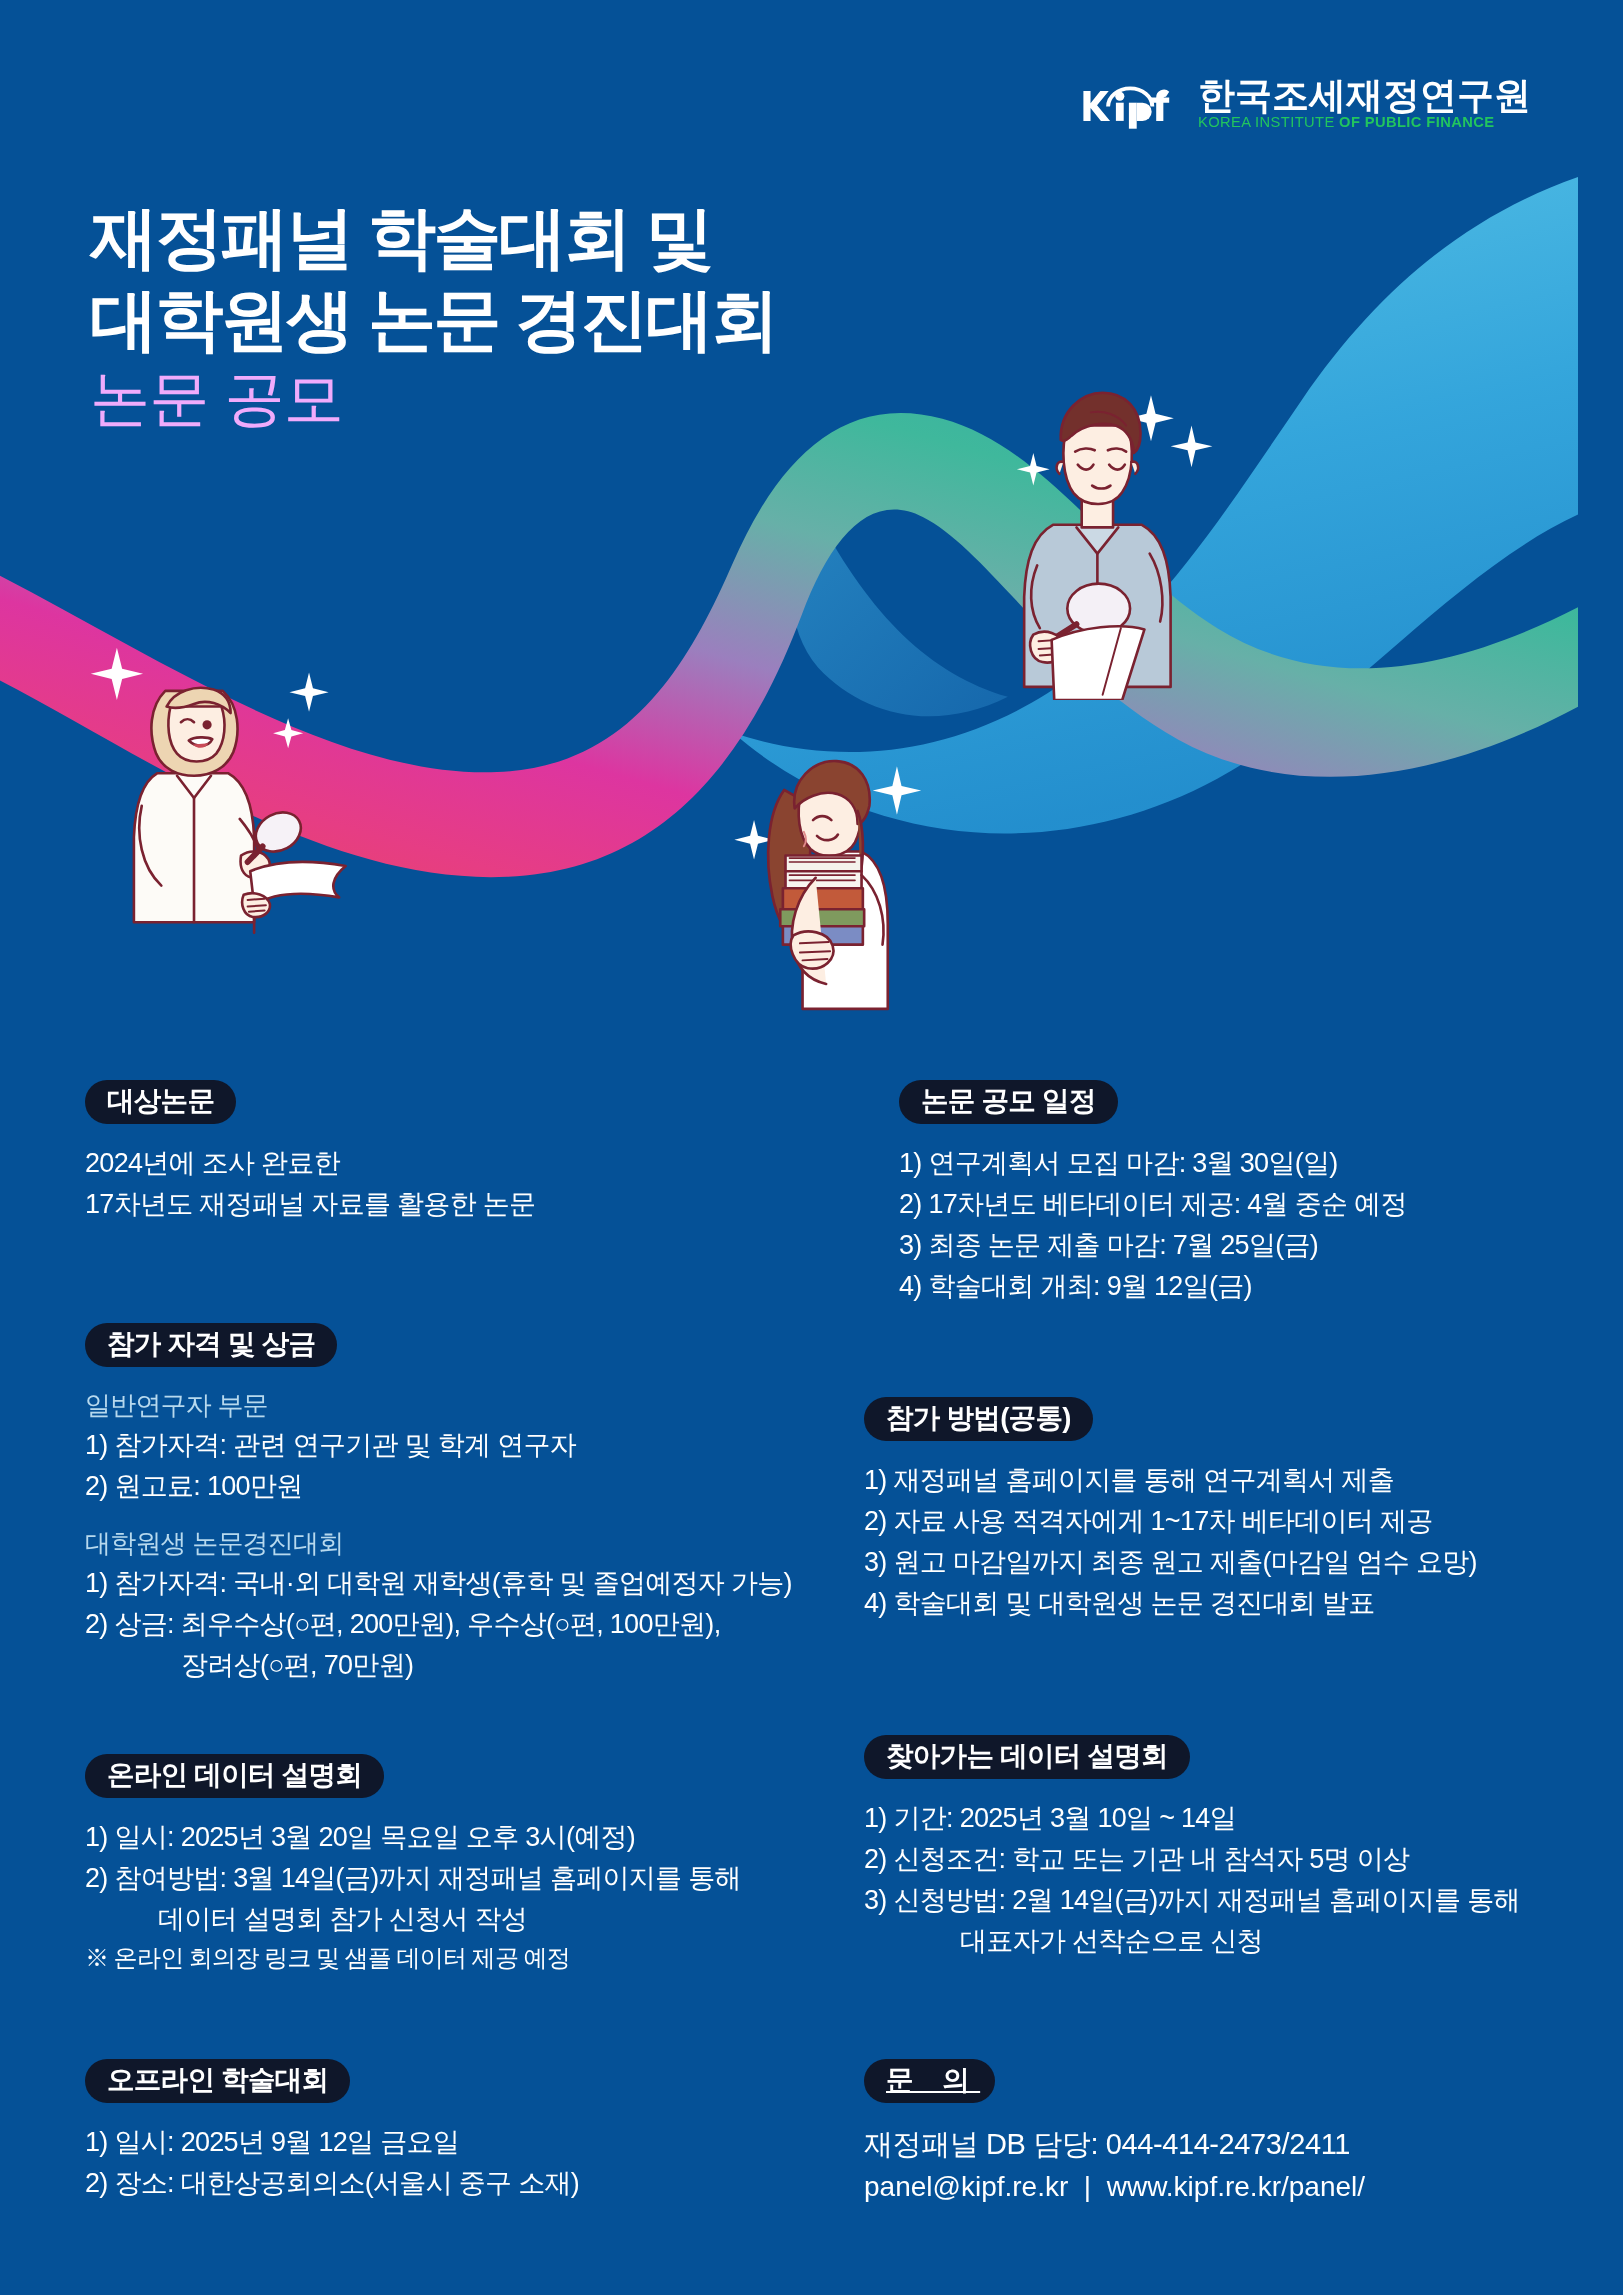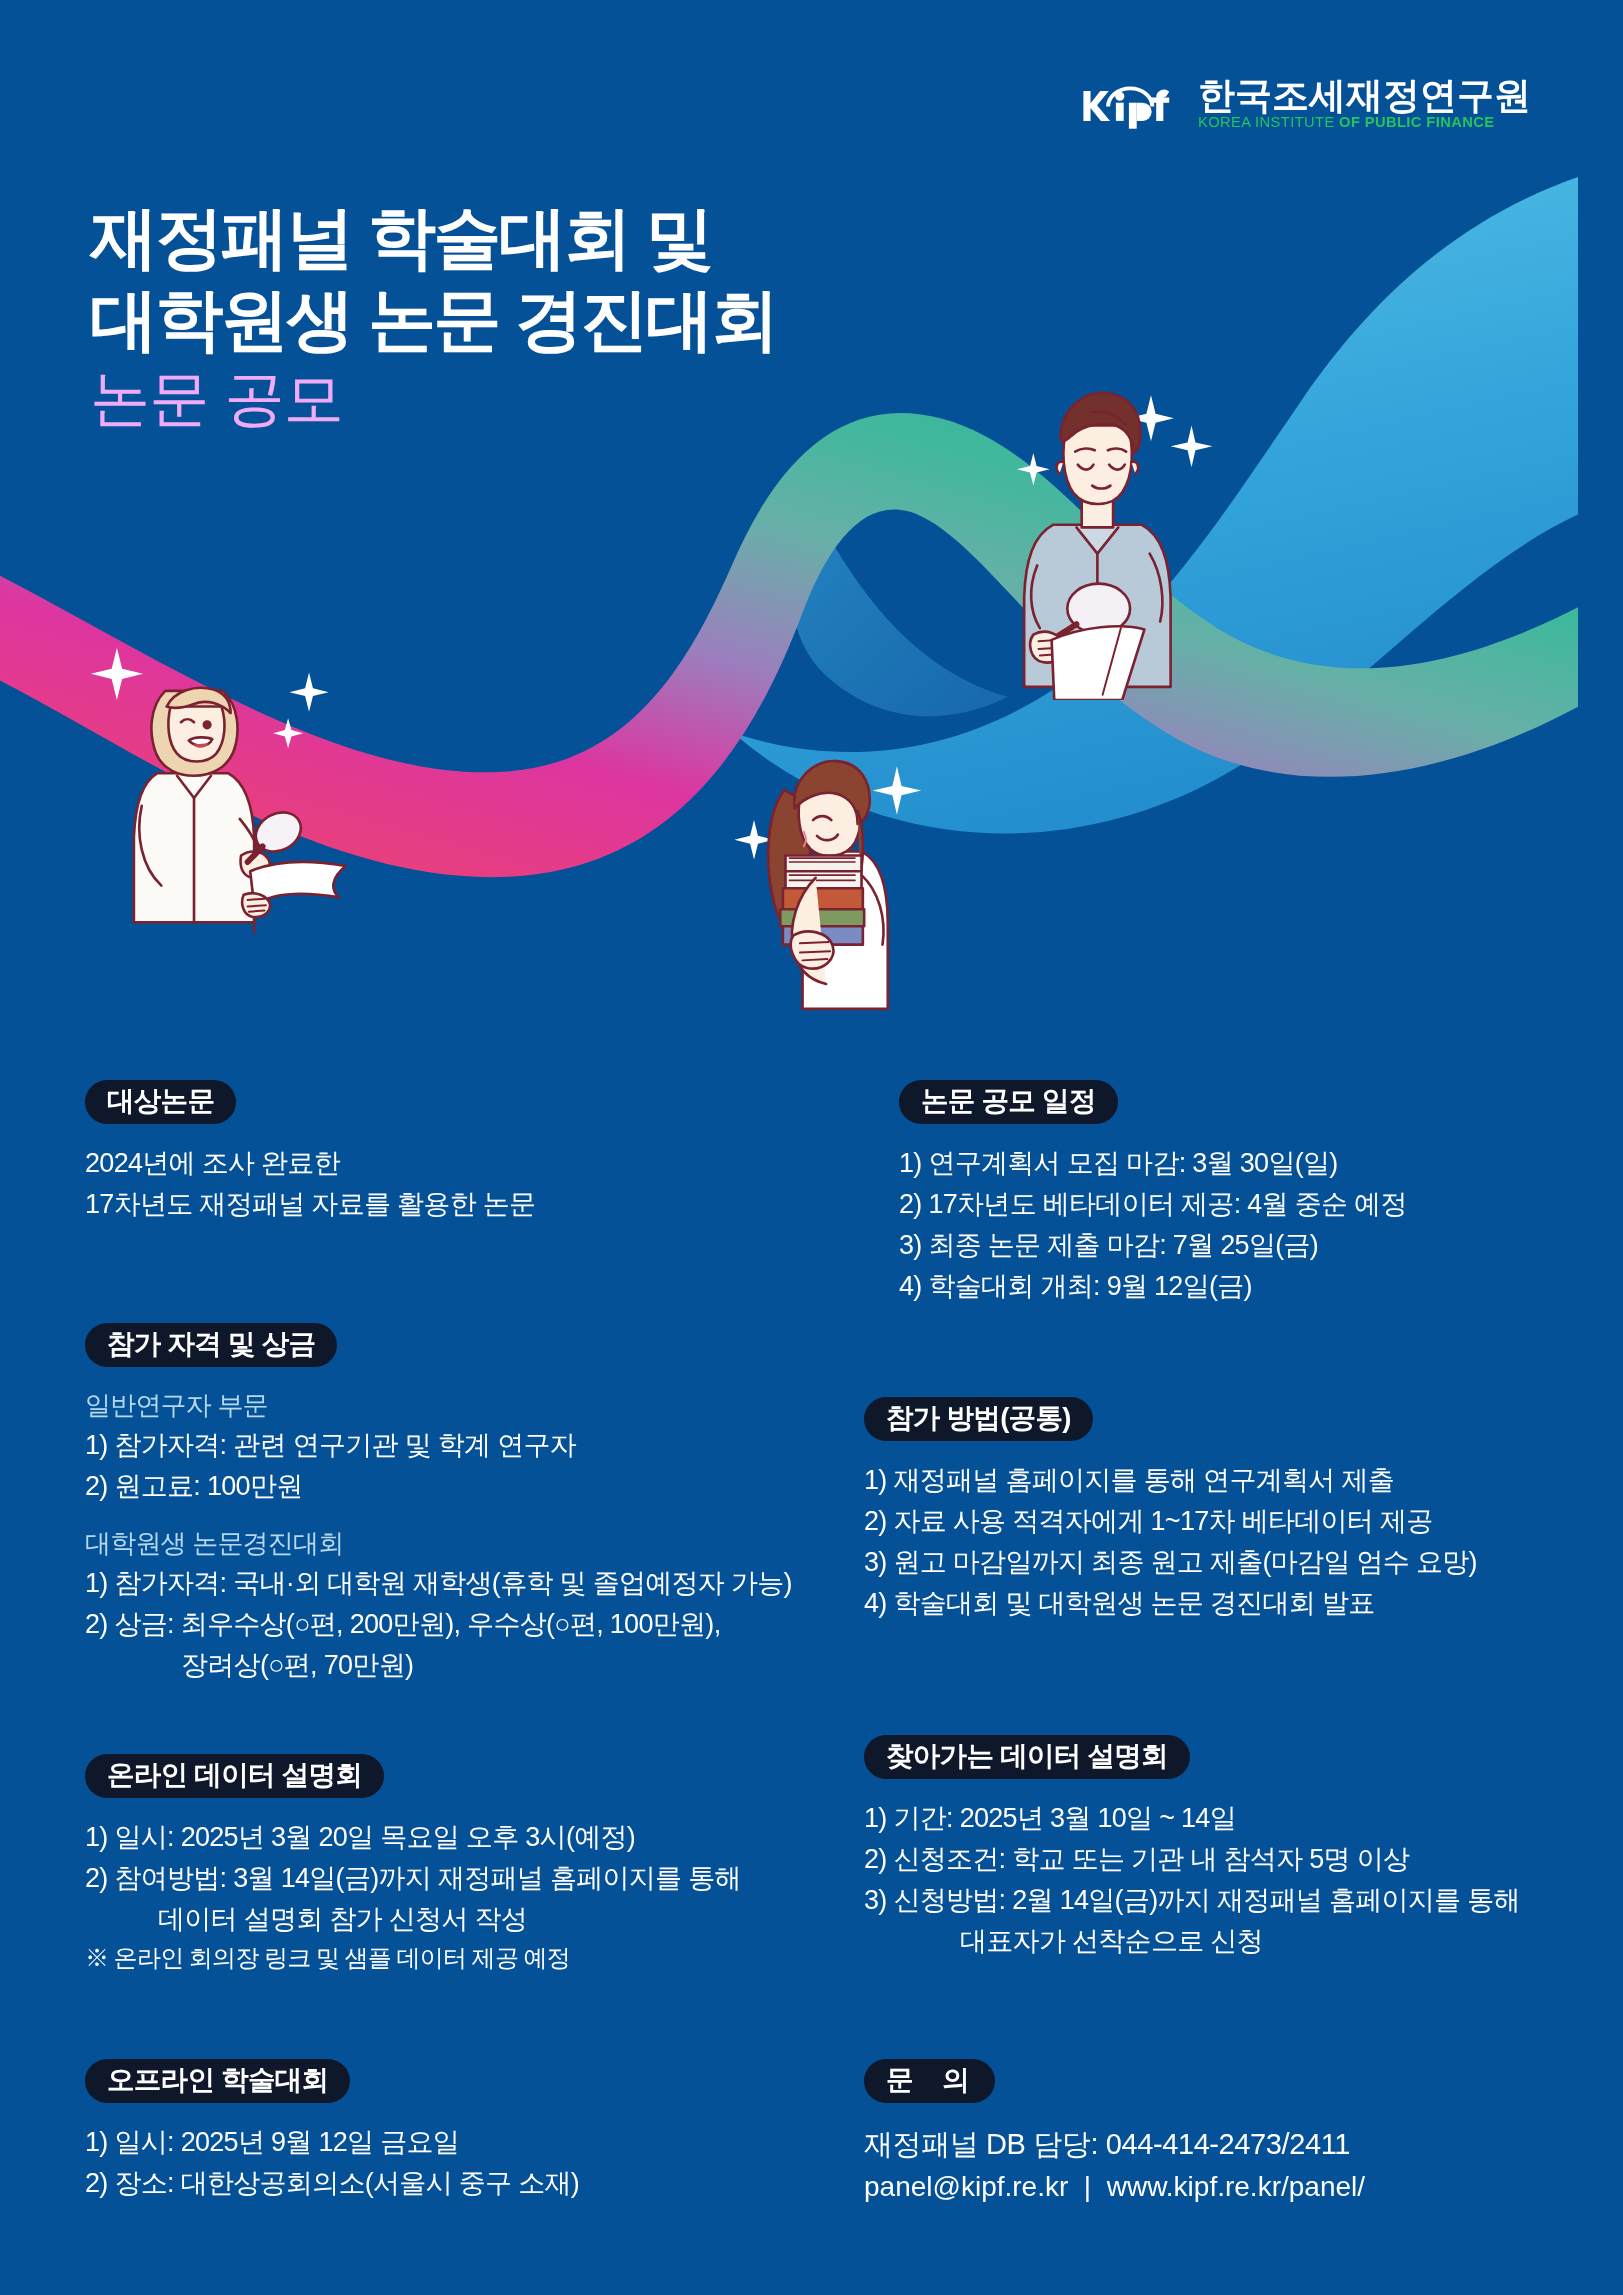--- a/index.html
+++ b/index.html
@@ -89,21 +89,21 @@
     background: #0f172a;
     color: #ffffff;
     font-size: 27.5px;
     font-weight: 700;
     letter-spacing: -0.7px;
     border-radius: 22px;
     padding: 7.2px 22px 9.8px 22px;
     white-space: nowrap;
     line-height: 1.0;
   }
-  .badge.wide-space { letter-spacing: 10.5px; padding-right: 14.4px; }
+  .badge.wide-space { letter-spacing: 10.5px; padding-right: 14.4px; text-decoration: underline; }
 
   .body-lines { margin-top: 18.3px; }
 
   .line {
     color: #ffffff;
     font-size: 27px;
     line-height: 1.52;
     letter-spacing: -0.7px;
     white-space: nowrap;
   }

